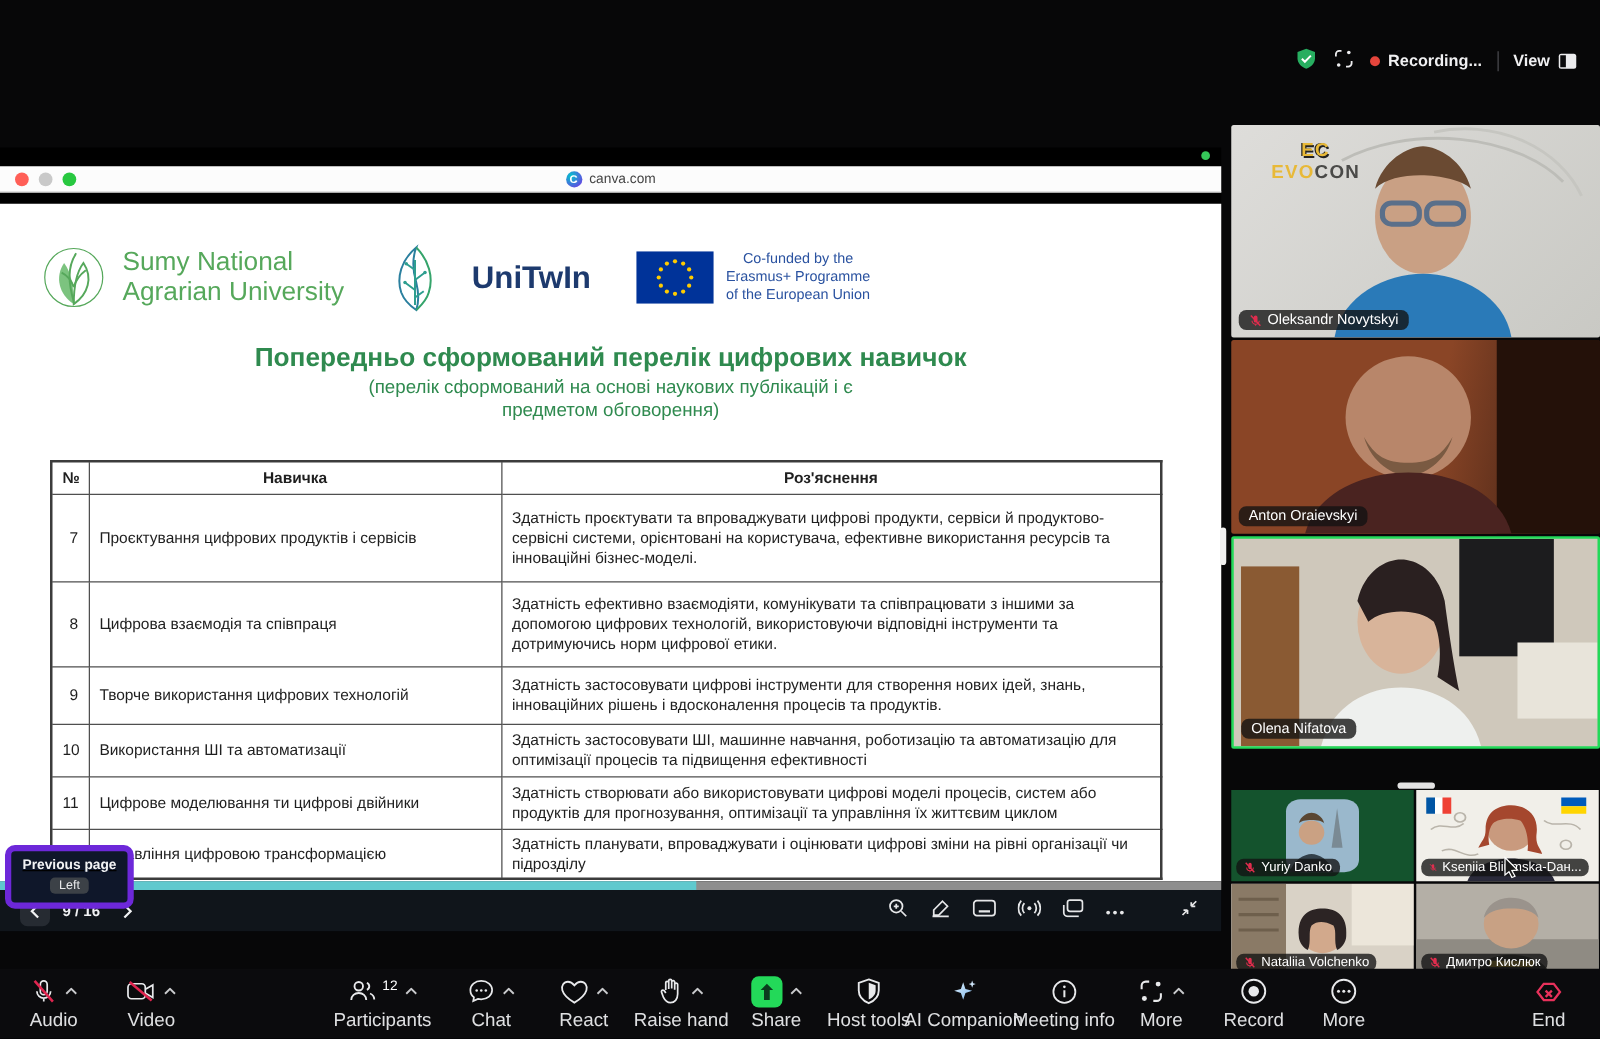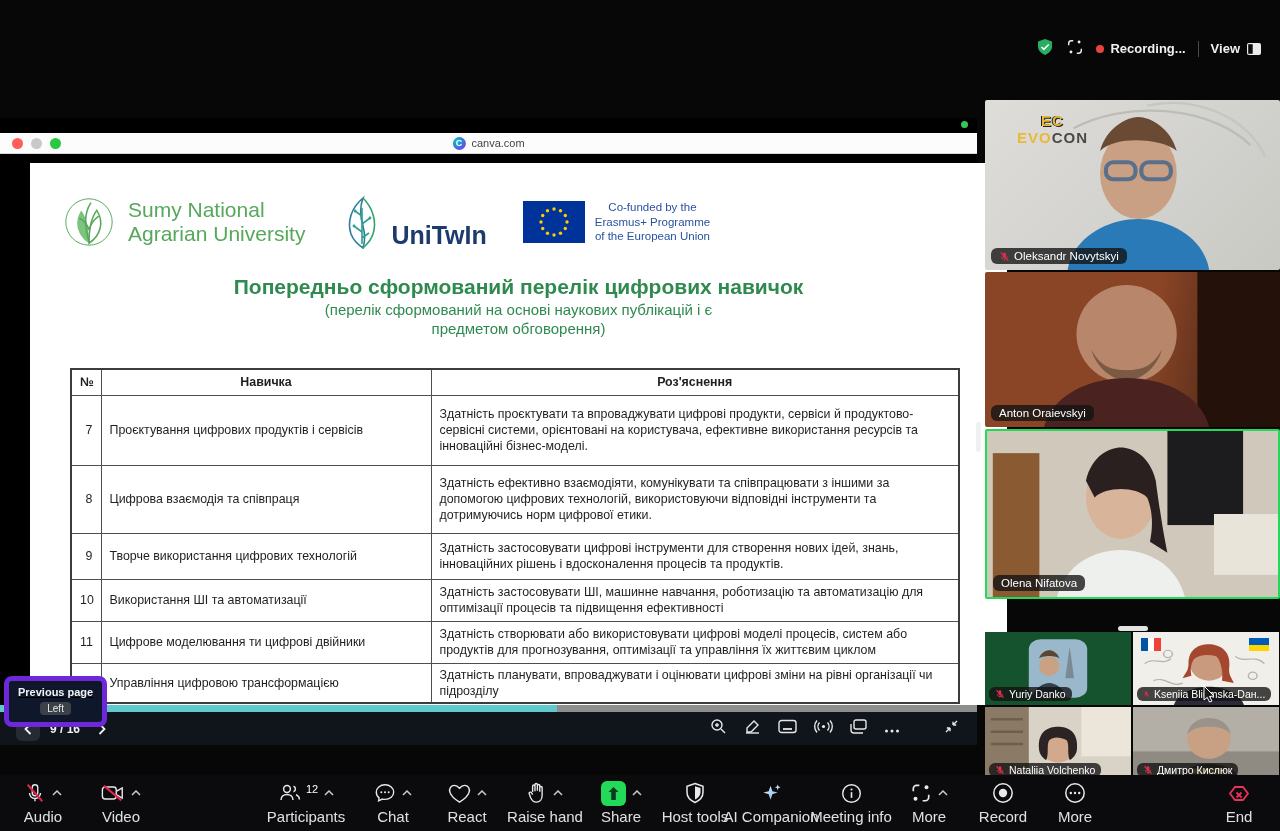--- a/index.html
+++ b/index.html
@@ -17,25 +17,25 @@
   
   .share { position:absolute; left:0; top:118px; width:977px; height:627px; background:#000; }
   .cam-dot { position:absolute; left:961px; top:3px; width:7px; height:7px; border-radius:50%; background:#35c759; }
   .chrome { position:absolute; left:0; top:15px; width:977px; height:21px; background:#fcfcfc; border-bottom:1px solid #d8d8d8; display:flex; align-items:center; }
   .lights { display:flex; gap:8px; margin-left:12px; }
   .light { width:11px; height:11px; border-radius:50%; }
   .l-red { background:#ff5f57; } .l-mid { background:#c9c9c9; } .l-green { background:#28c840; }
   .url-box { position:absolute; left:50%; transform:translateX(-50%); display:flex; align-items:center; gap:6px; font-size:11px; color:#444; }
   .canva-fav { width:13px; height:13px; border-radius:50%; background:radial-gradient(circle at 30% 30%, #00c4cc, #7d2ae8); color:#fff; font-size:9px; font-weight:bold; text-align:center; line-height:13px; }
 
-  .slide { position:absolute; left:0; top:45px; width:977px; height:542px; background:#fff;margin-left:30px; }
+  .slide { position:absolute; left:0; top:45px; width:977px; height:542px; background:#fff; }
   .logos { position:absolute; left:30px; top:30px; display:flex; align-items:center; gap:36px; }
   .sumy { display:flex; align-items:center; gap:10px; }
   .sumy-text { color:#56a85b; font-size:21px; line-height:1.15; }
-  .unitwin { display:flex; align-items:flex-end; gap:6px; }
+  .unitwin { display:flex; align-items:center; gap:22px; }
   .unitwin-text { color:#1d3a6e; font-size:25px; font-weight:bold; }
   .eu { display:flex; align-items:center; gap:10px; }
   .eu-text { color:#2a52a0; font-size:11.5px; line-height:1.25; text-align:center; }
 
   .slide-title { position:absolute; left:0; top:112px; width:100%; text-align:center; color:#2f8a4f; font-size:21px; font-weight:bold; }
   .slide-sub { position:absolute; left:0; top:138px; width:100%; text-align:center; color:#2f8a4f; font-size:15px; line-height:1.25; }
 
   table.skills { position:absolute; left:40px; top:205px; width:890px; border-collapse:collapse; table-layout:fixed; }
   table.skills td, table.skills th { border:1px solid #4f4f4f; color:#1f1f1f; font-size:12.4px; line-height:1.3; padding:3px 8px; vertical-align:middle; }
   table.skills { border:2px solid #3c3c3c; }

